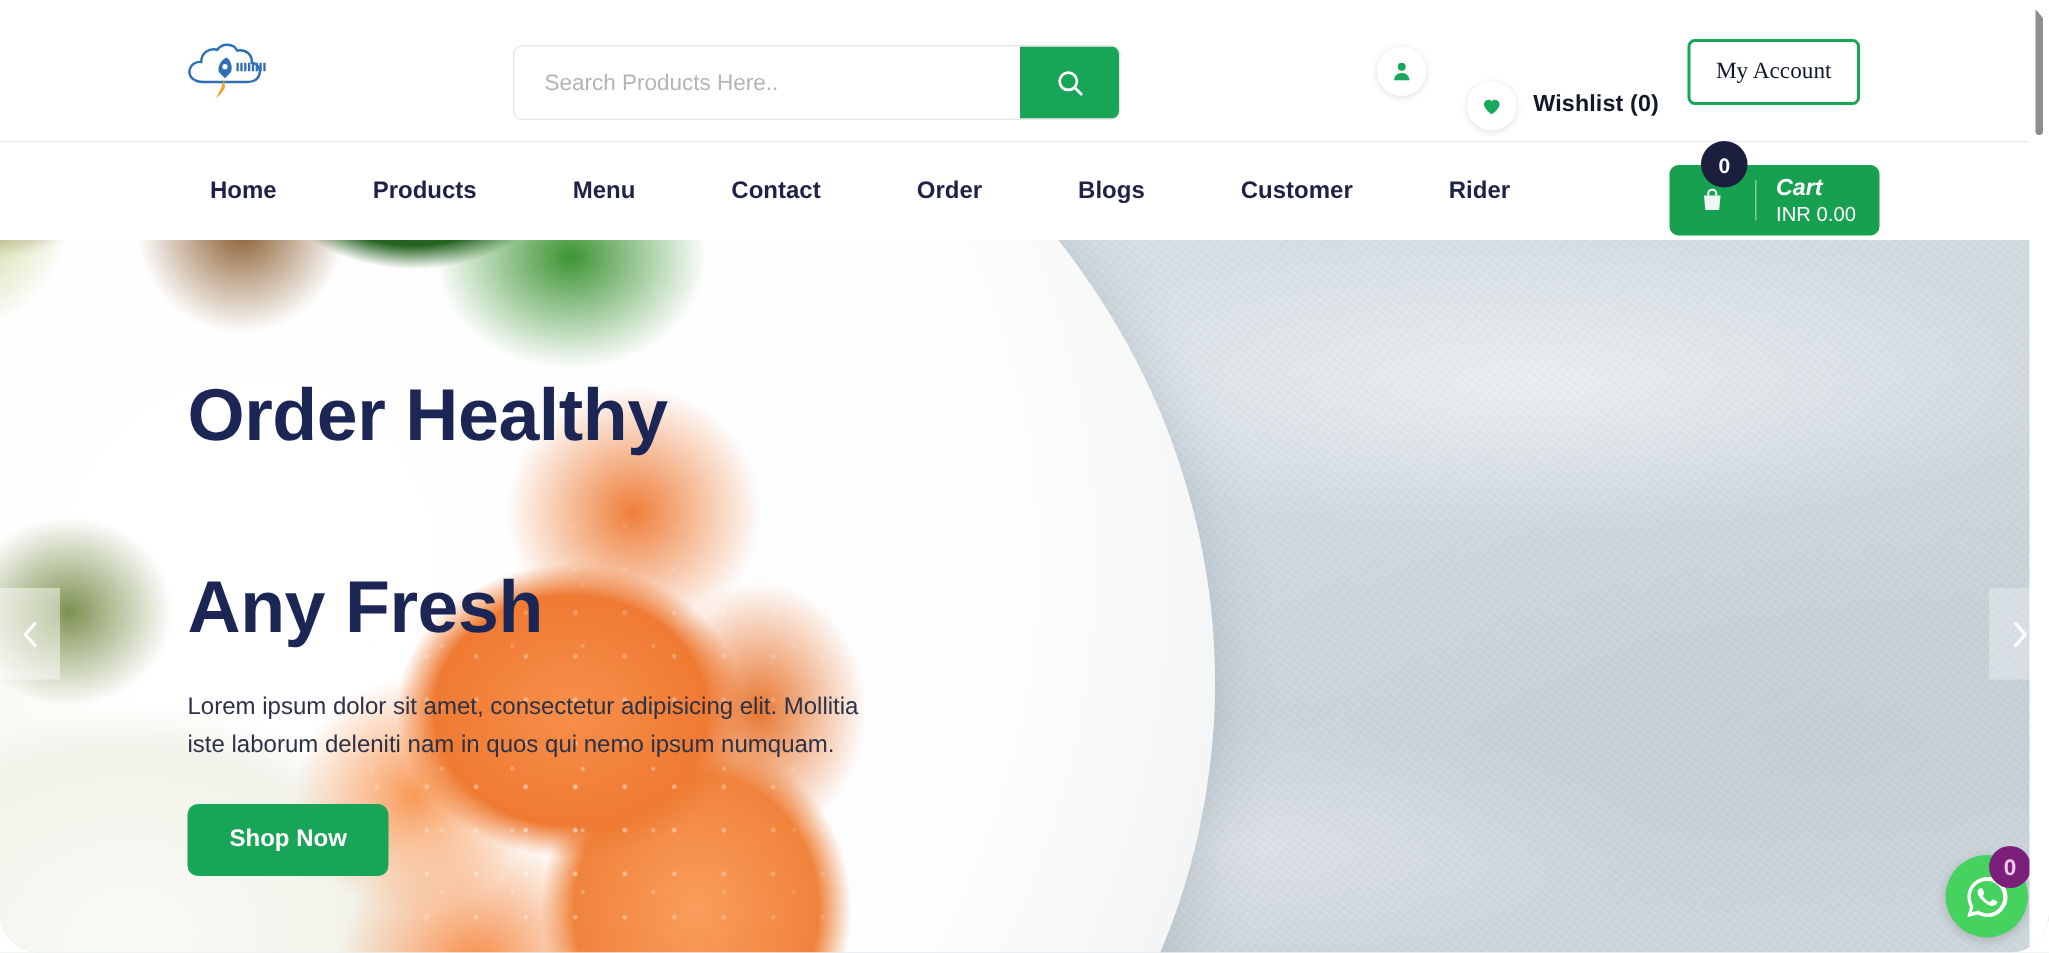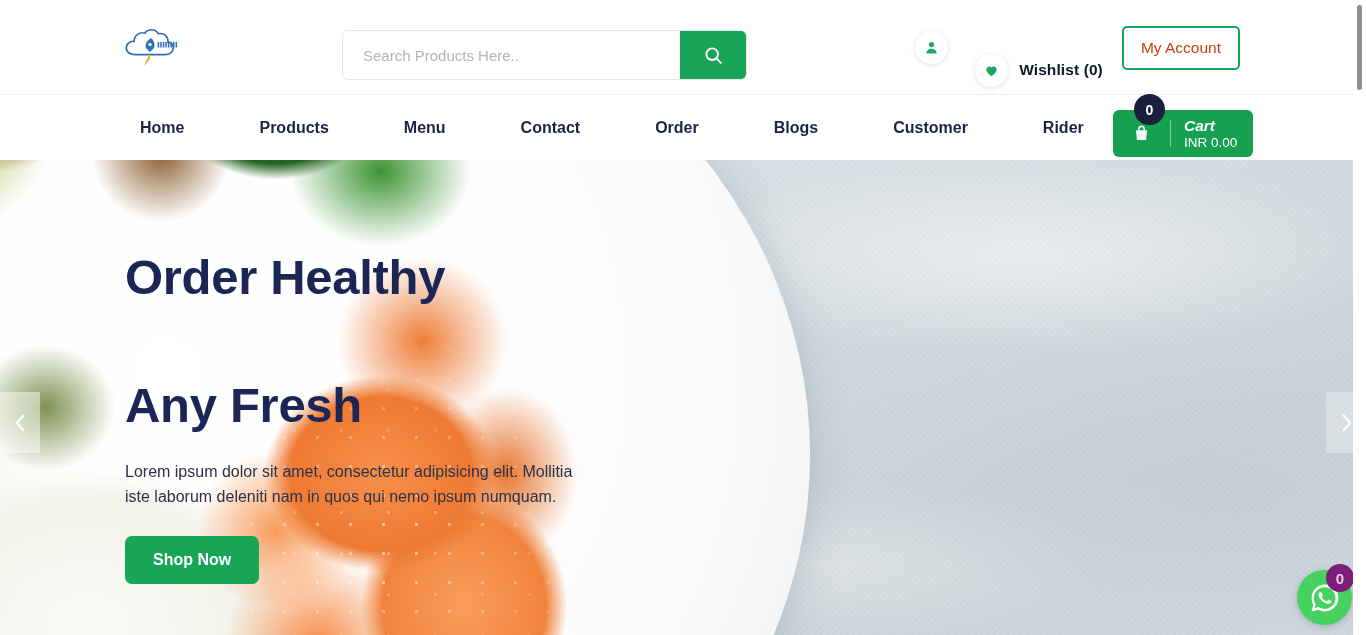--- a/index.html
+++ b/index.html
@@ -3,21 +3,21 @@
 <meta charset="utf-8">
 <style>
   * { box-sizing: border-box; margin: 0; padding: 0; }
   html, body {
     width: 1366px;
     height: 635px;
     overflow: hidden;
     font-family: "Liberation Sans", sans-serif;
     background: #ffffff;
   }
-  .page { position: relative; width: 1366px; height: 635px; overflow: hidden; }
+  .page { position: relative; width: 1366px; height: 635px; overflow: hidden; border-radius: 26px; }
 
   
   .top-header {
     position: absolute; top: 0; left: 0;
     width: 1353px; height: 95px;
     background: #ffffff;
     border-bottom: 1px solid #ececec;
     display: flex; align-items: center;
   }
   .logo-wrap {
@@ -62,40 +62,40 @@
   }
   .circ-btn svg { width: 15px; height: 15px; fill: #1aa85c; }
   .wishlist-group { display: flex; align-items: center; gap: 11px; margin-left: 27px; margin-top: 45px; }
   .wishlist-label {
     font-size: 15.5px; font-weight: bold; color: #111827;
     letter-spacing: .1px; white-space: nowrap;
   }
   .my-account-btn {
     margin-left: 19px;
     border: 2px solid #18a558;
-    color: #c2410c;
+    color: #0f172a;
     background: #fff;
     border-radius: 5px;
     padding: 11px 17px;
     font-size: 15.5px;
-    font-family: Liberation Sans, sans-serif;
+    font-family: Liberation Serif, serif;
     cursor: pointer;
     white-space: nowrap;
   }
 
   
   .nav-bar {
     position: absolute; top: 95px; left: 0;
     width: 1353px; height: 65px;
     background: #ffffff;
     display: flex; align-items: center;
   }
   .nav-list {
     position: absolute; left: 140px; top: 0; height: 65px;
-    display: flex; align-items: center; gap: 16px; list-style: none;
+    display: flex; align-items: center; gap: 5px; list-style: none;
   }
   .nav-item {
     font-size: 16px; font-weight: bold; color: #1e2246;
     margin-right: 59px; cursor: pointer; white-space: nowrap;
   }
   .nav-item:last-child { margin-right: 0; }
 
   .cart-widget {
     position: absolute; right: 113px; top: 110px;
     height: 47px; width: 140px;

